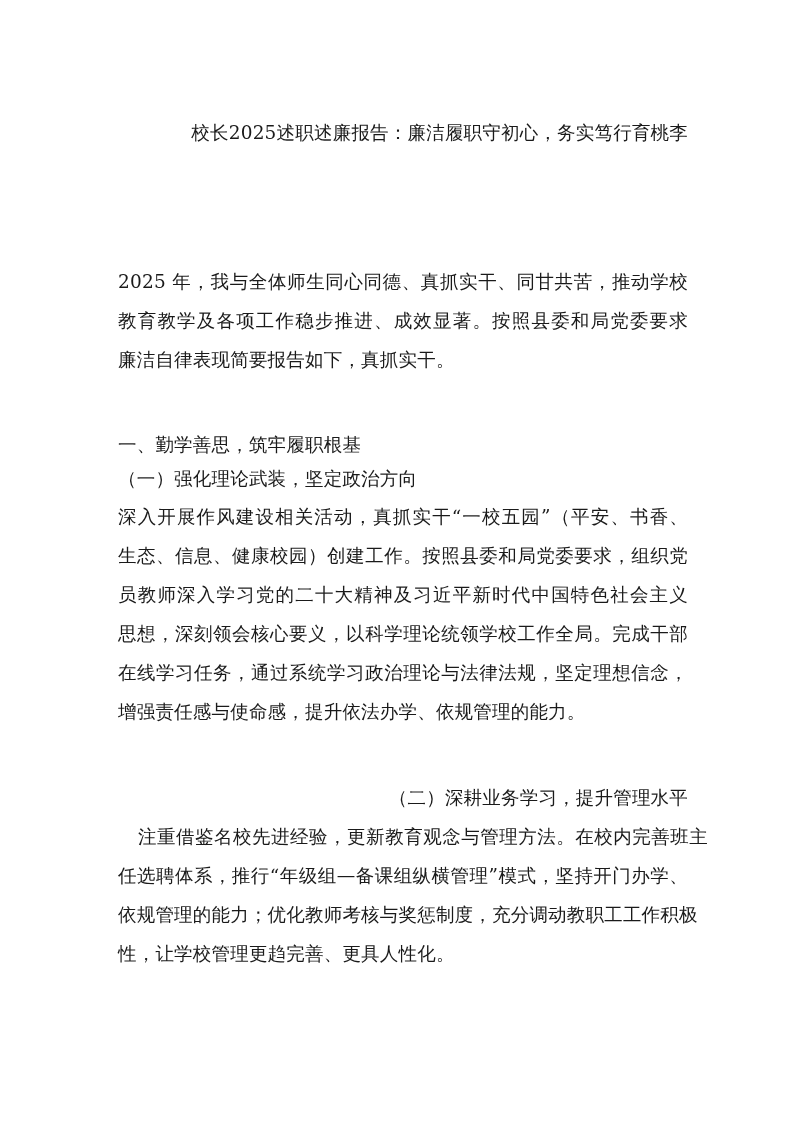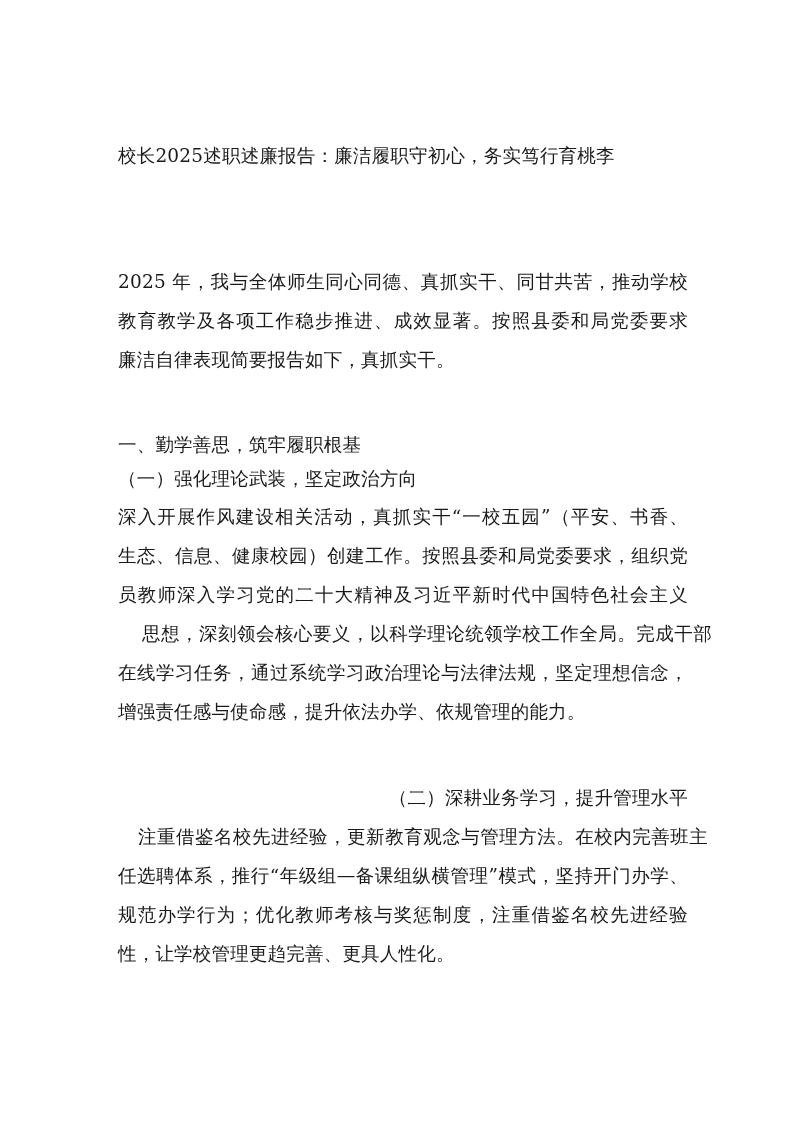--- a/index.html
+++ b/index.html
@@ -35,44 +35,44 @@
     .justify {
       text-align: justify;
       text-align-last: justify;
     }
   </style>
 </head>
 <body>
 
 <div class="page">
 
-  <div class="line" style="top:144px;">校长2025述职述廉报告：廉洁履职守初心，务实笃行育桃李</div>
+  <div class="line" style="top:121px;text-align:right;">校长2025述职述廉报告：廉洁履职守初心，务实笃行育桃李</div>
 
 
   <div>
     <div class="line justify" style="top:270px;">2025 年，我与全体师生同心同德、真抓实干、同甘共苦，推动学校</div>
     <div class="line justify" style="top:309px;">教育教学及各项工作稳步推进、成效显著。按照县委和局党委要求</div>
     <div class="line" style="top:348px;">廉洁自律表现简要报告如下，真抓实干。</div>
   </div>
 
   <div>
     <div class="line" style="top:433px;">一、勤学善思，筑牢履职根基</div>
 
     <div>
       <div class="line" style="top:467px;">（一）强化理论武装，坚定政治方向</div>
       <div class="line justify" style="top:505px;">深入开展作风建设相关活动，真抓实干“一校五园”（平安、书香、</div>
       <div class="line justify" style="top:544px;">生态、信息、健康校园）创建工作。按照县委和局党委要求，组织党</div>
       <div class="line justify" style="top:583px;">员教师深入学习党的二十大精神及习近平新时代中国特色社会主义</div>
-      <div class="line justify" style="top:622px;margin-left:24px;">思想，深刻领会核心要义，以科学理论统领学校工作全局。完成干部</div>
+      <div class="line justify" style="top:622px;">思想，深刻领会核心要义，以科学理论统领学校工作全局。完成干部</div>
       <div class="line justify" style="top:661px;">在线学习任务，通过系统学习政治理论与法律法规，坚定理想信念，</div>
       <div class="line" style="top:700px;">增强责任感与使命感，提升依法办学、依规管理的能力。</div>
     </div>
 
     <div>
       <div class="line" style="top:786px;text-align:right;">（二）深耕业务学习，提升管理水平</div>
       <div class="line justify" style="top:825px;margin-left:20px;">注重借鉴名校先进经验，更新教育观念与管理方法。在校内完善班主</div>
       <div class="line justify" style="top:864px;">任选聘体系，推行“年级组—备课组纵横管理”模式，坚持开门办学、</div>
-      <div class="line justify" style="top:903px;">规范办学行为；优化教师考核与奖惩制度，注重借鉴名校先进经验</div>
+      <div class="line justify" style="top:903px;">依规管理的能力；优化教师考核与奖惩制度，充分调动教职工工作积极</div>
       <div class="line" style="top:942px;">性，让学校管理更趋完善、更具人性化。</div>
     </div>
   </div>
 
 </div>
 
 </body></html>

